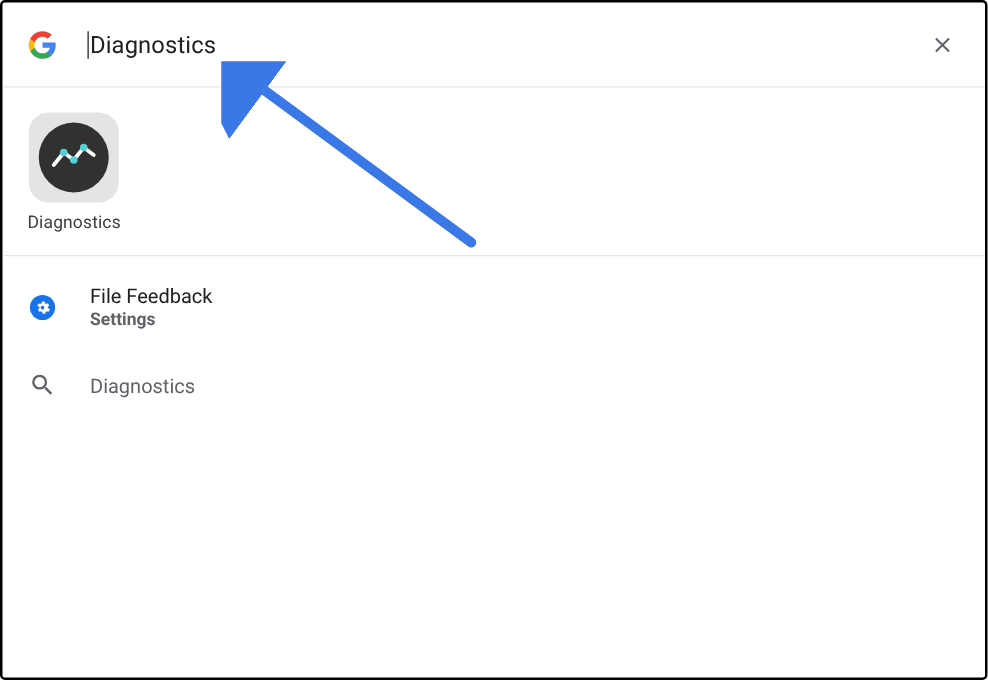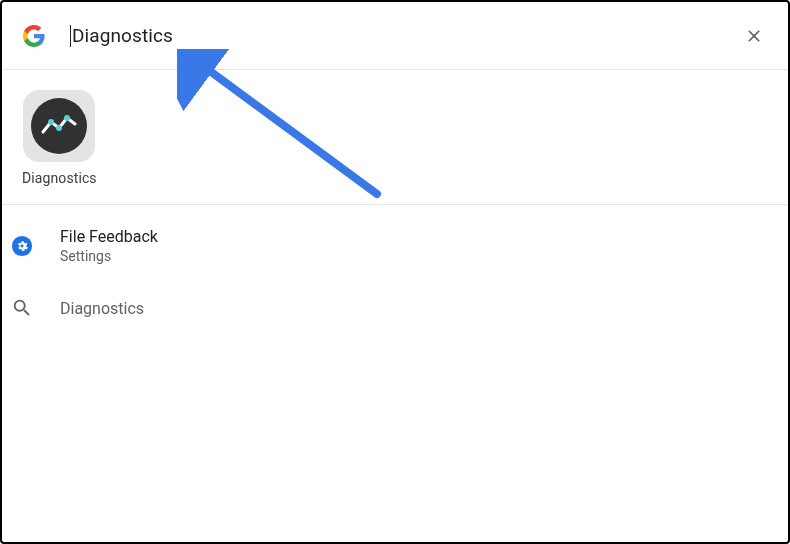--- a/index.html
+++ b/index.html
@@ -74,39 +74,40 @@
       color: #3c4043;
       letter-spacing: 0.1px;
     }
     
     .result-list {
       padding: 12px 0;
     }
     .result-row {
       display: flex;
       align-items: center;
-      padding: 10px 8px;
+      padding: 10px 20px;
       gap: 26px;
       cursor: default;
     }
     .row-icon {
       width: 24px; height: 24px;
       display: flex; align-items: center; justify-content: center;
       flex-shrink: 0;
     }
     .row-text { display: flex; flex-direction: column; gap: 2px; }
     .row-title {
       font-size: 16px;
       line-height: 1.2;
       color: #202124;
     }
     .row-title .dim { color: #5f6368; }
     .row-sub {
       font-size: 14px;
       color: #5f6368;
+      font-weight: bold;
     }
     .row-search-label {
       font-size: 16px;
       color: #5f6368;
     }
     
     .annotation-arrow {
       position: absolute;
       left: 175px;
       top: 47px;

